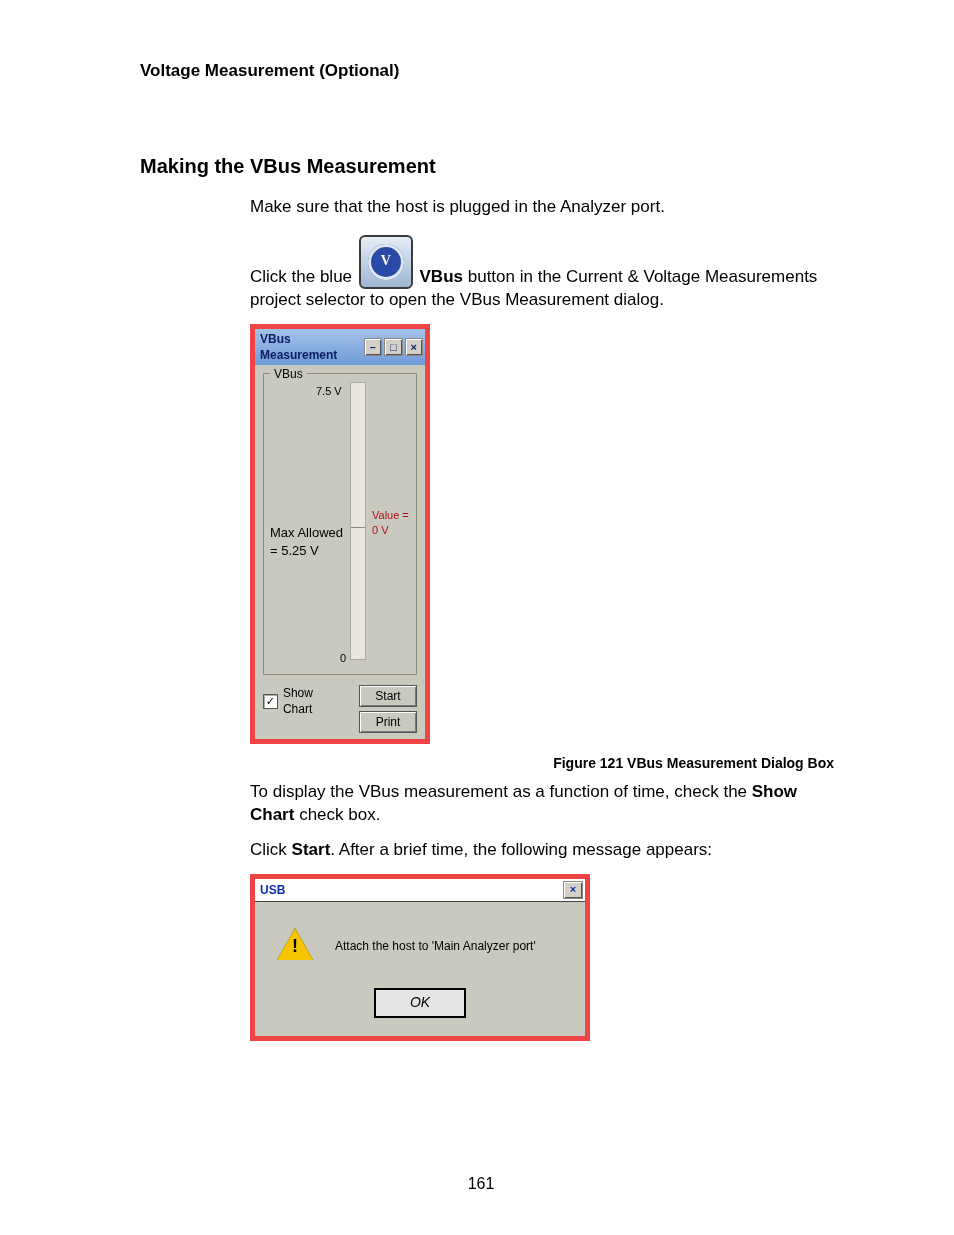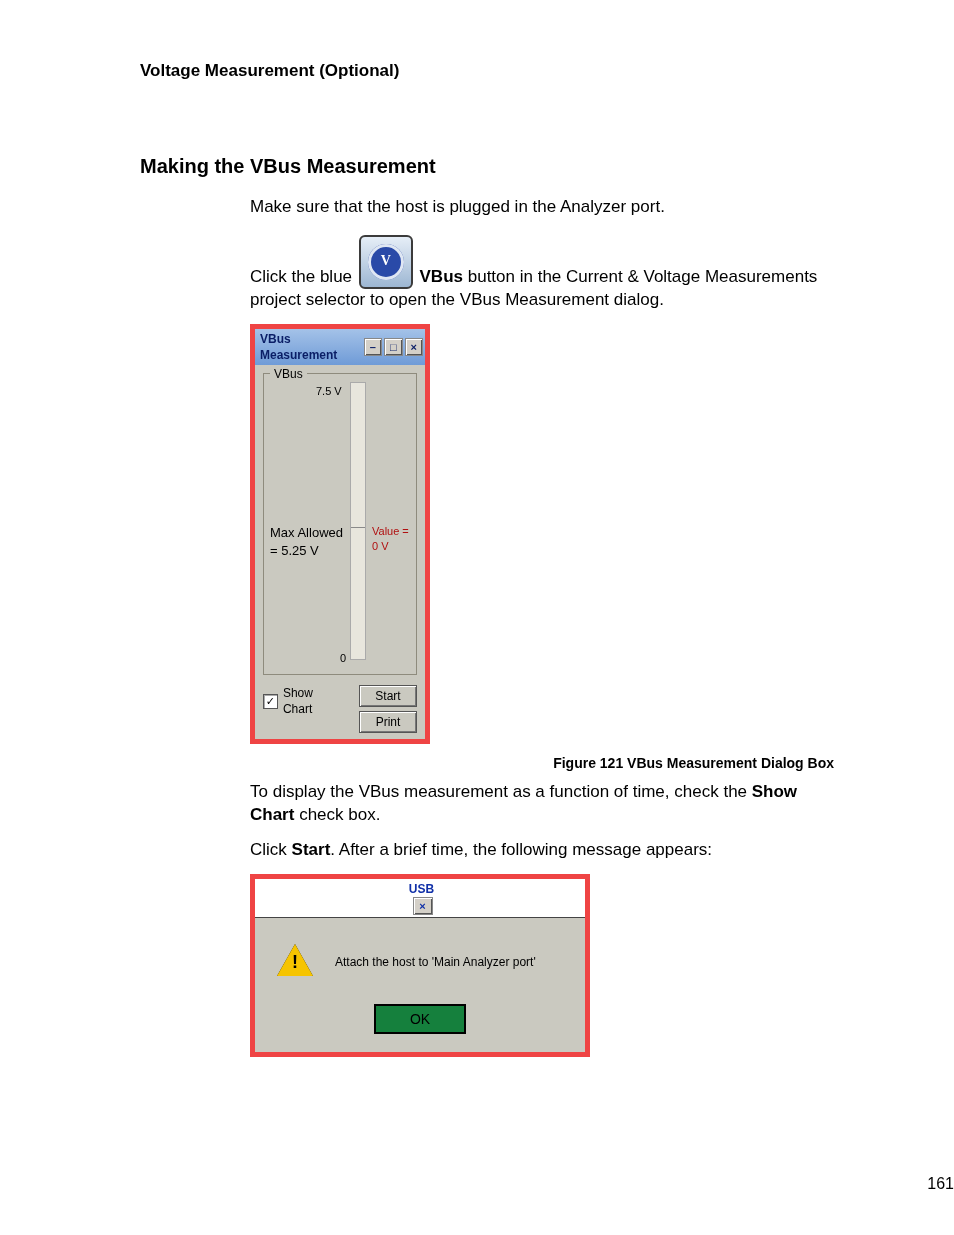--- a/index.html
+++ b/index.html
@@ -105,21 +105,21 @@
     background:#e8e6dd;
     border:1px solid #aaa;
   }
   .chartcol::after{
     content:""; position:absolute; left:0; right:0; top:52%; height:1px;
     background:#8a8a8a;
   }
   .axis-top   { position:absolute; top:10px; left:52px; font-size:11px; }
   .axis-bot   { position:absolute; bottom:8px; left:76px; font-size:11px; }
   .axis-mid   { position:absolute; top:150px; left:6px; font-size:13px; white-space:pre-line;}
-  .value-lbl  { position:absolute; top:150px; left:108px; color:#b01010; font-size:11px; white-space:pre-line;}
+  .value-lbl  { position:absolute; top:134px; left:108px; color:#b01010; font-size:11px; white-space:pre-line;}
 
   .controls-row{
     display:flex; align-items:flex-start;
     padding:0 8px 6px 8px;
     gap:14px;
   }
   .chk {
     display:flex; align-items:center; gap:5px;
     font-size:12px;
   }
@@ -144,21 +144,20 @@
     font-size:14px;
     margin:10px 0 8px 0;
   }
 
   
   .usb-dialog{ width:340px; margin-left:110px;}
   .usb-dialog .titlebar{
     background:#fff;
     color:#1030a8;
     border-bottom:1px solid #444;
-    flex-direction:column;
   }
   .usb-body{
     display:flex; align-items:center; gap:22px;
     padding:26px 18px 10px 22px;
   }
   .warn-icon{
     width:36px;height:36px;position:relative;
   }
   .warn-icon .tri{
     width:0;height:0;
@@ -168,27 +167,28 @@
     filter: drop-shadow(0 0 0.5px #000);
   }
   .warn-icon .bang{
     position:absolute; left:0; top:6px; width:36px; text-align:center;
     font-weight:bold; color:#000; font-size:18px;
   }
   .usb-ok{
     width:88px;height:26px;
     margin:14px auto 18px auto;
     border:2px solid #000;
-    background:#15803d;
+    background:#e5e5e5;
     display:flex;align-items:center;justify-content:center;
     font-size:14px;
+    font-style:italic;
   }
 
   .page-num{
-    position:absolute; left:8px; right:0; bottom:40px; text-align:right;
+    position:absolute; left:8px; right:0; bottom:40px; text-align:center;
     font-size:16px;
   }
 </style>
 </head>
 <body>
 
 
 
 <div class="sect-header">Voltage Measurement (Optional)</div>
 

